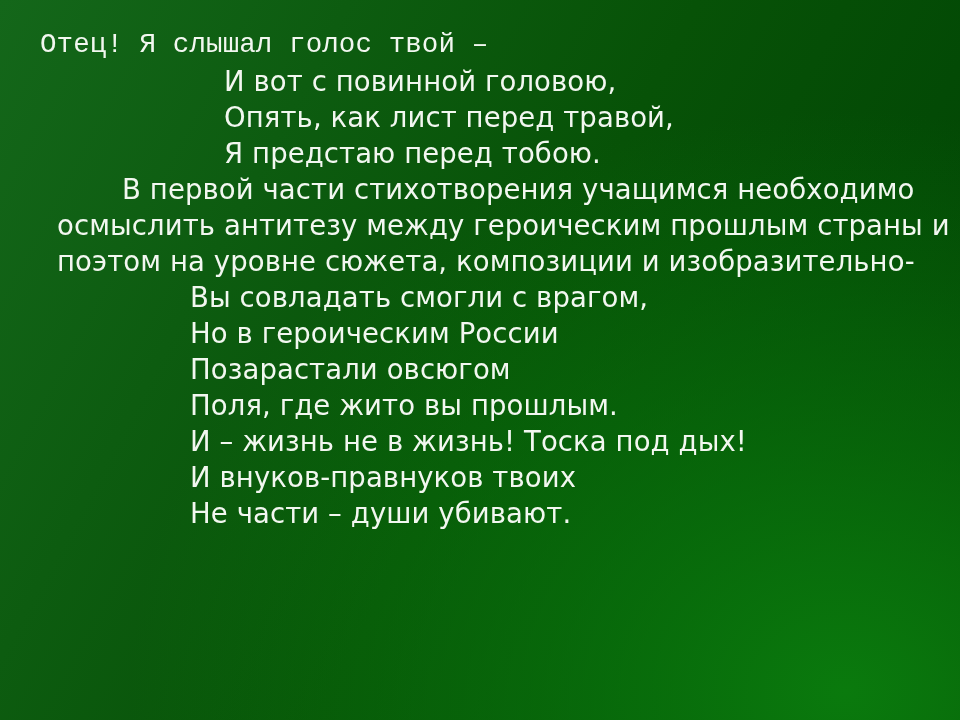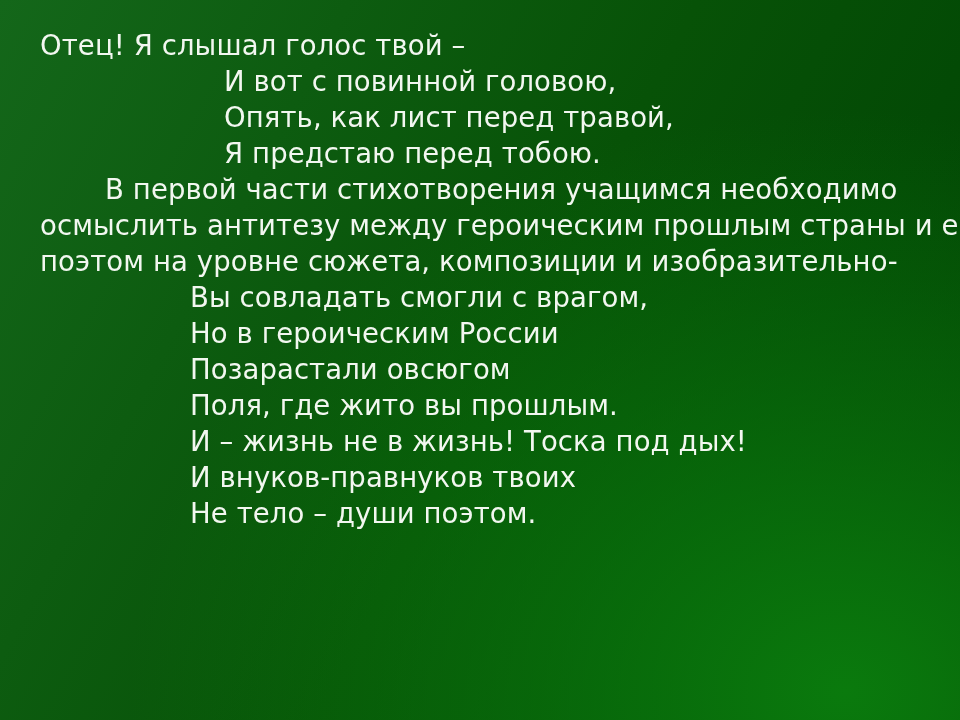--- a/index.html
+++ b/index.html
@@ -38,26 +38,26 @@
   .text-line {
     color: #f2f7f0;
     font-size: 27.5px;
     line-height: 36px;
     white-space: pre;
     letter-spacing: 0.1px;
     text-rendering: optimizeLegibility;
   }
 
   
-  .stanza-one .line-flush   { padding-left: 40px; }
+  .stanza-one .line-flush   { padding-left: 40px; font-family: Liberation Mono, monospace; }
   .stanza-one .line-indent  { padding-left: 180px; margin-left: 44px; }
 
   
   .prose {
-    padding-left: 40px;
+    padding-left: 57px;
     padding-right: 20px;
   }
   .prose .line-first { padding-left: 65px; }
 
   
   .stanza-two .line-indent { padding-left: 190px; }
 </style>
 </head>
 <body>
 
@@ -78,17 +78,17 @@
       <div class="text-line">поэтом на уровне сюжета, композиции и изобразительно-</div>
     </div>
 
     <div class="stanza-two">
       <div class="text-line line-indent">Вы совладать смогли с врагом,</div>
       <div class="text-line line-indent">Но в героическим России</div>
       <div class="text-line line-indent">Позарастали овсюгом</div>
       <div class="text-line line-indent">Поля, где жито вы прошлым.</div>
       <div class="text-line line-indent">И – жизнь не в жизнь! Тоска под дых!</div>
       <div class="text-line line-indent">И внуков-правнуков твоих</div>
-      <div class="text-line line-indent">Не тело – души поэтом.</div>
+      <div class="text-line line-indent">Не части – души убивают.</div>
     </div>
 
   </div>
 </div>
 
 </body></html>

